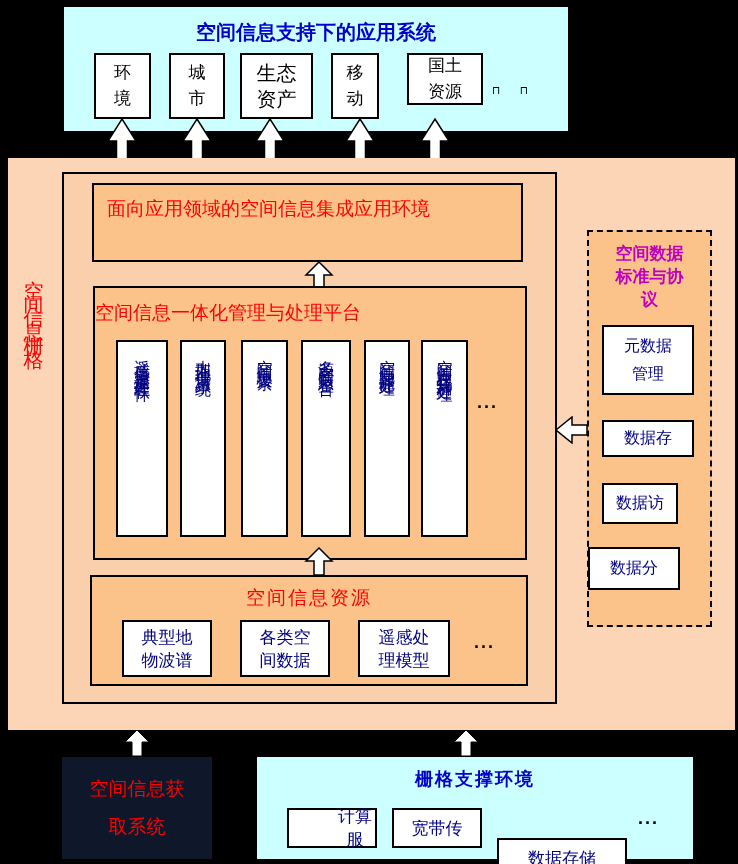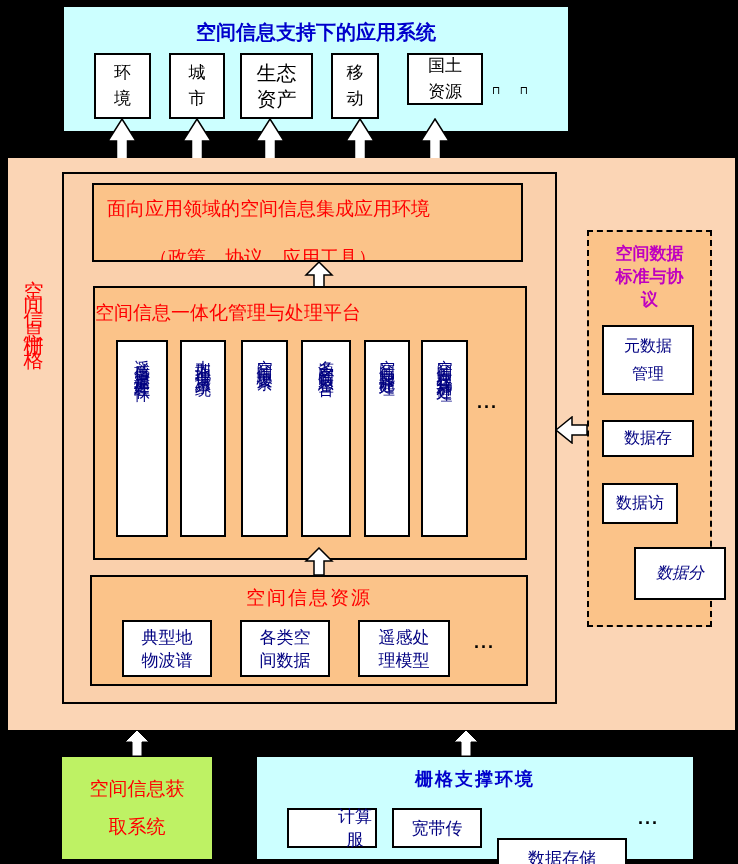--- a/index.html
+++ b/index.html
@@ -69,21 +69,20 @@
   <div class="abs" style="left:8px;top:158px;width:727px;height:572px;background:#FBD5B5;"></div>
 
   <div class="abs" style="left:21px;top:264px;">
     <span class="title-red" style="writing-mode:vertical-rl;text-orientation:upright;font-size:20px;letter-spacing:14px;">空间信息栅格</span>
   </div>
 
   <div class="abs" style="left:62px;top:172px;width:495px;height:532px;background:#FAD0AC;border:2px solid #000;"></div>
 
   <div class="abs orange" style="left:92px;top:183px;width:431px;height:79px;overflow:hidden;">
     <div class="abs title-red" style="left:13px;top:11px;font-size:19px;">面向应用领域的空间信息集成应用环境</div>
-    <div class="abs title-red" style="left:55px;top:60px;font-size:19px;">（政策、协议、应用工具）</div>
   </div>
 
   <div class="abs" style="left:304px;top:261px;">
     <svg width="30" height="28">
         <polygon points="15,1 28,14 20,14 20,27 10,27 10,14 2,14" fill="#fff" stroke="#000" stroke-width="1.5"></polygon>
       </svg>
     </div>
 
   <div class="abs orange" style="left:93px;top:286px;width:434px;height:274px;">
     <div class="abs title-red" style="left:0;top:12px;width:100%;text-align:left;font-size:19px;">空间信息一体化管理与处理平台</div>
@@ -127,29 +126,29 @@
 
   <div class="abs" style="left:587px;top:230px;width:125px;height:397px;background:#FBC389;border:2px dashed #000;">
     <div class="abs pre" style="left:0;top:10px;width:100%;text-align:center;color:#C000C0;font-weight:bold;font-size:17px;line-height:23px;">空间数据
 标准与协
 议</div>
   </div>
   <div class="abs wbox flexc pre navy" style="left:602px;top:325px;width:92px;height:70px;font-size:16px;line-height:28px;">元数据
 管理</div>
   <div class="abs wbox flexc navy" style="left:602px;top:420px;width:92px;height:37px;font-size:16px;">数据存</div>
   <div class="abs wbox flexc navy" style="left:602px;top:483px;width:76px;height:41px;font-size:16px;">数据访</div>
-  <div class="abs wbox flexc navy" style="left:634px;top:547px;width:92px;height:53px;font-size:16px;font-style:italic;">数据分</div>
+  <div class="abs wbox flexc navy" style="left:588px;top:547px;width:92px;height:43px;font-size:16px;">数据分</div>
 
   <div class="abs" style="left:555px;top:416px;">
     <svg width="33" height="28">
         <polygon points="1,14 17,1 17,9 32,9 32,19 17,19 17,27" fill="#fff" stroke="#000" stroke-width="1.5"></polygon>
       </svg>
     </div>
 
-  <div class="abs flexc pre title-red" style="left:62px;top:757px;width:150px;height:102px;background:#bef264;font-size:19px;line-height:38px;">空间信息获
+  <div class="abs flexc pre title-red" style="left:62px;top:757px;width:150px;height:102px;background:#0f172a;font-size:19px;line-height:38px;">空间信息获
 取系统</div>
   <div class="abs" style="left:124px;top:729px;">
     <svg width="26" height="28">
         <polygon points="13,1 25,13 18,13 18,27 8,27 8,13 1,13" fill="#fff" stroke="#000" stroke-width="1"></polygon>
       </svg>
     </div>
 
   <div class="abs cyan" style="left:257px;top:757px;width:436px;height:102px;">
     <div class="abs title-blue" style="left:0;top:10px;width:100%;font-size:18px;letter-spacing:2px;">栅格支撑环境</div>
   </div>

